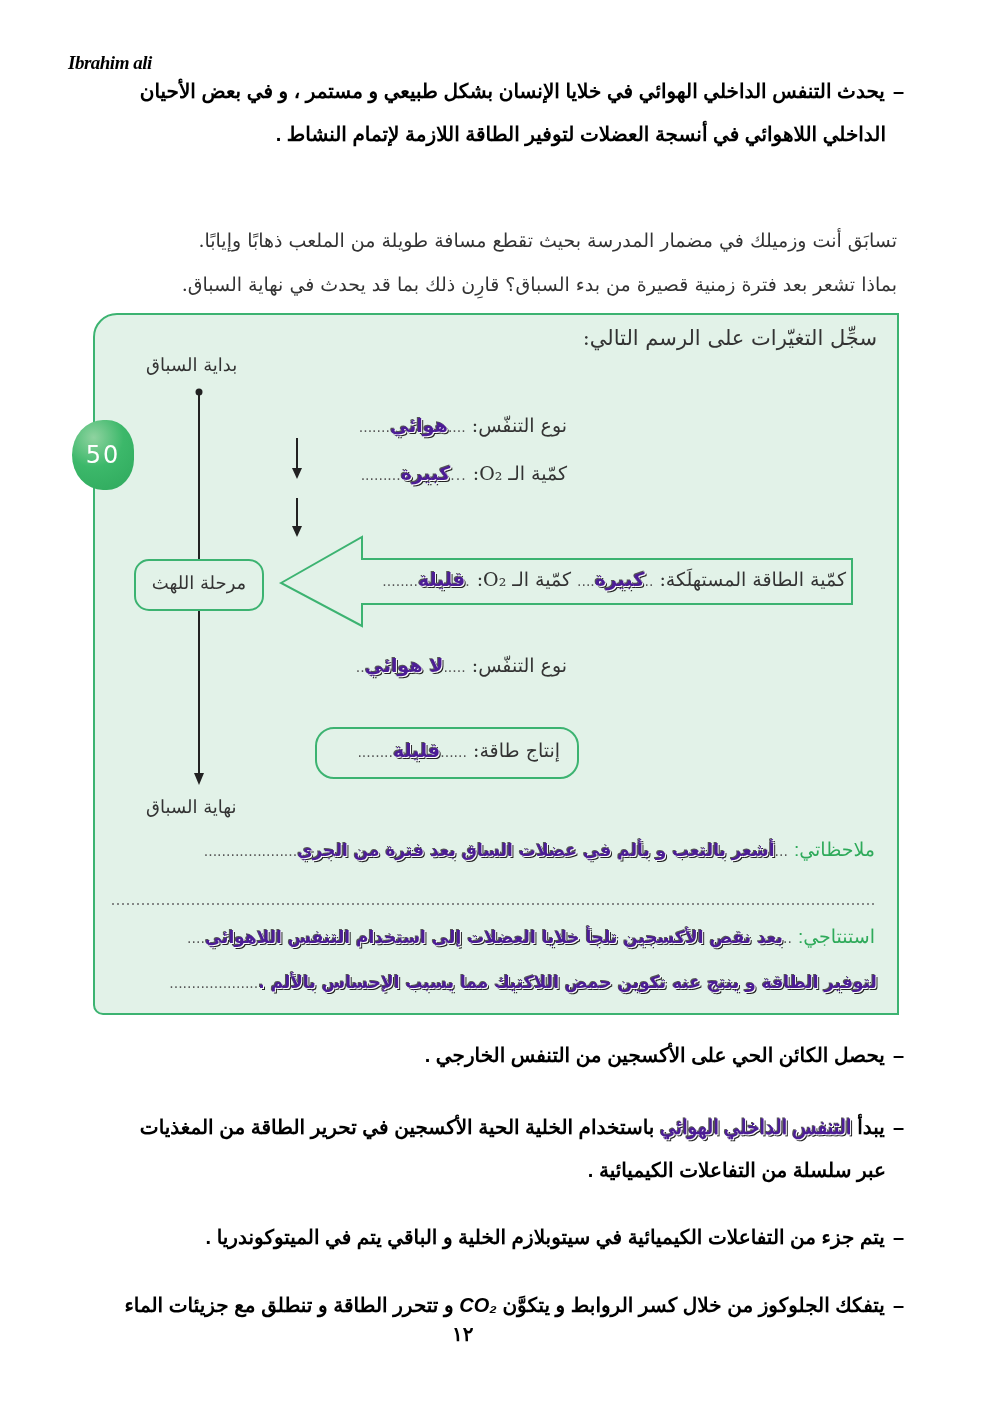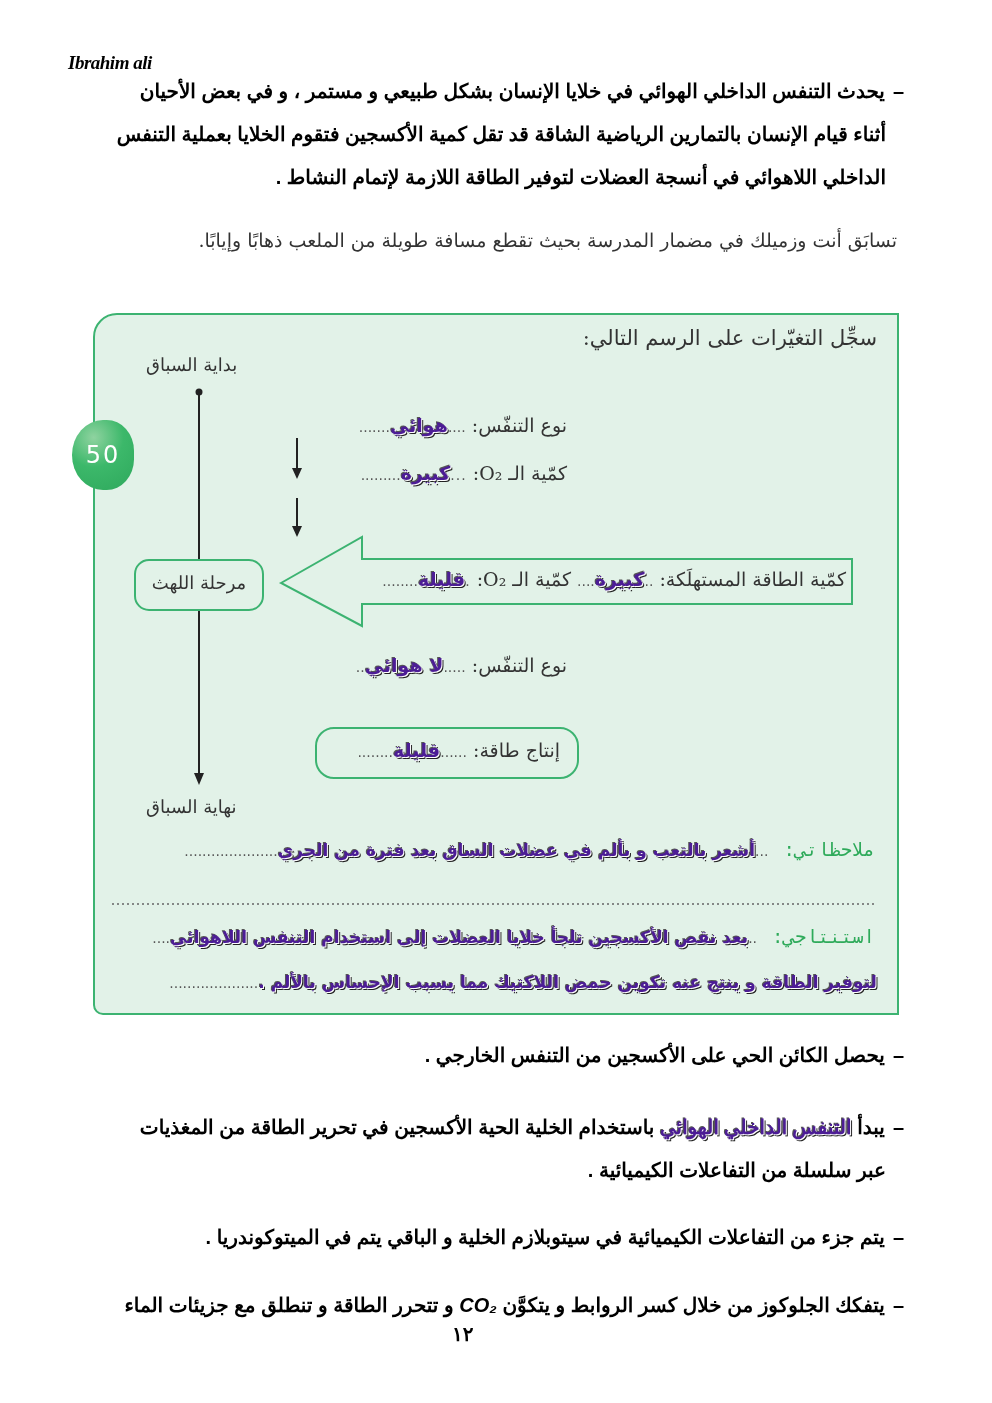--- a/index.html
+++ b/index.html
@@ -27,42 +27,42 @@
     position: absolute; left: 93px; top: 313px; width: 802px; height: 698px;
     background: #e2f2e8; border: 2.5px solid #3cb371; border-radius: 24px 0 0 10px;
   }
   .serif { font-family: "DejaVu Serif", serif; color: #333; direction: rtl; }
   .abs { position: absolute; }
   .fill {
     font-family: "DejaVu Sans", sans-serif; font-weight: bold; color: #4c1d95;
     text-shadow: 1px 1px 0 #fff, -1px -1px 0 #555, 2px 2px 0 #222;
   }
   .dots { color: #555; letter-spacing: 1px; font-size: 14px; }
-  .green-lbl { color: #2eaa5a; font-family: Liberation Mono, monospace; margin-left: 9px; }
+  .green-lbl { color: #2eaa5a; font-family: Liberation Sans, sans-serif; }
   .badge {
     position: absolute; left: 72px; top: 420px; width: 62px; height: 70px;
     background: radial-gradient(circle at 35% 25%, #8fd3a0 0%, #3cb86a 45%, #2ea85c 100%);
     border-radius: 50% 44% 44% 50%; color: #fff; font-family: "DejaVu Sans", sans-serif;
     font-size: 24px; display: flex; align-items: center; justify-content: center;
     letter-spacing: 2px;
   }
 </style>
 </head>
 <body>
 
 <div class="author">Ibrahim ali</div>
 
 <div class="para" style="top:70px; width:830px;">
   <div><span class="dash">–</span><span>يحدث التنفس الداخلي الهوائي في خلايا الإنسان بشكل طبيعي و مستمر ، و في بعض الأحيان</span></div>
-  <div class="indent">أثناء قيام الإنسان بالتمارين الرياضية الشاقة قد تقل كمية الأكسجين فتقوم الخلايا بعملية التنفس</div>
   <div class="indent">الداخلي اللاهوائي في أنسجة العضلات لتوفير الطاقة اللازمة لإتمام النشاط .</div>
 </div>
 
 <div class="q" style="top:218px; width:790px;">
   <div>تسابَق أنت وزميلك في مضمار المدرسة بحيث تقطع مسافة طويلة من الملعب ذهابًا وإيابًا.</div>
+  <div>بماذا تشعر بعد فترة زمنية قصيرة من بدء السباق؟ قارِن ذلك بما قد يحدث في نهاية السباق.</div>
 </div>
 
 <div class="box"></div>
 
 <div class="badge">50</div>
 
 <svg class="abs" style="left:0; top:0;" width="992" height="1403">
 
   <circle cx="199" cy="392" r="3.5" fill="#222"></circle>
   <line x1="199" y1="392" x2="199" y2="560" stroke="#222" stroke-width="2"></line>

